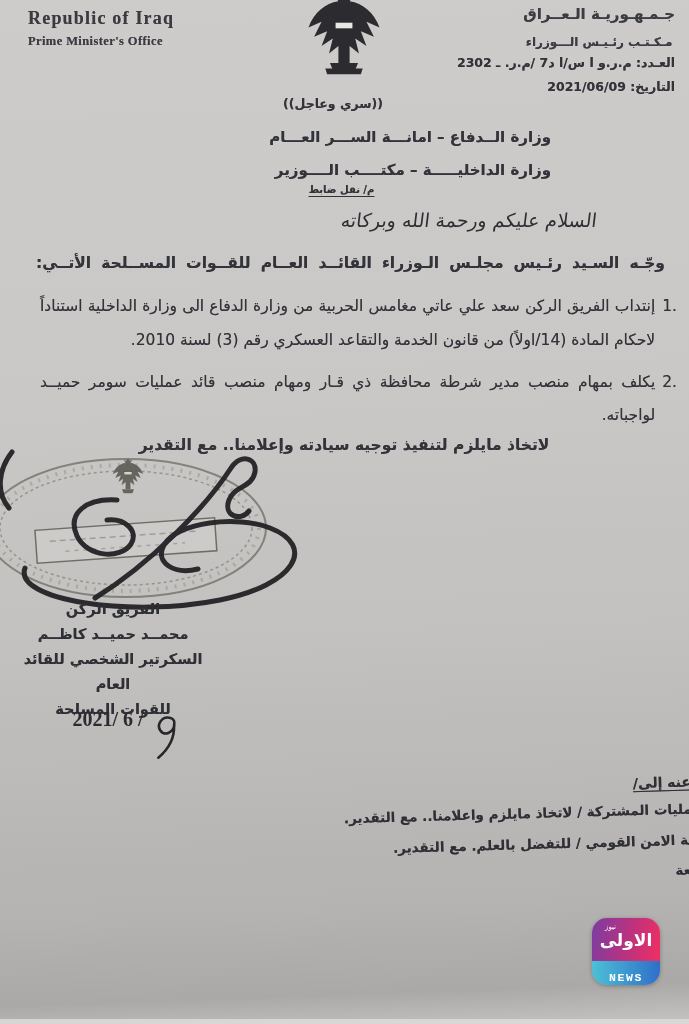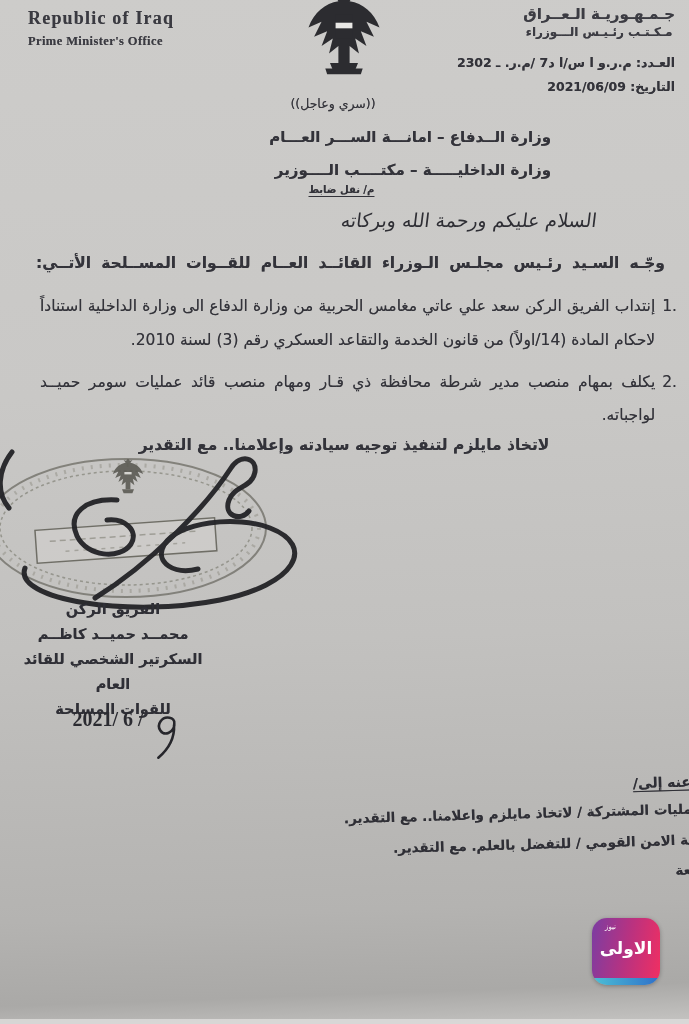--- a/index.html
+++ b/index.html
@@ -12,26 +12,26 @@
   .soft { text-shadow:0 0 .6px rgba(40,40,46,.55); }
 
   .en-head { position:absolute; left:28px; top:8px; font-family:"Liberation Serif", serif; font-weight:bold; color:#3a3a41; }
   .en-head .t1 { font-size:18px; letter-spacing:1.2px; }
   .en-head .t2 { font-size:12.5px; margin-top:5px; letter-spacing:.4px; }
 
   .emblem { position:absolute; left:296px; top:-10px; width:96px; height:86px; }
 
   .ar-head { position:absolute; right:24px; top:5px; direction:rtl; text-align:center; font-weight:bold; color:#3c3c43; }
   .ar-head .t1 { font-size:15px; }
-  .ar-head .t2 { font-size:12px; margin-top:2px; }
+  .ar-head .t2 { font-size:12px; margin-top:12px; }
 
   .ref      { position:absolute; right:24px; top:55px; direction:rtl; font-size:12.5px; font-weight:bold; }
   .dateline { position:absolute; right:24px; top:79px; direction:rtl; font-size:12.5px; font-weight:bold; }
 
-  .classification { position:absolute; left:258px; top:96px; width:150px; text-align:center; direction:rtl; font-size:12.5px; font-weight:normal; }
+  .classification { position:absolute; left:258px; top:96px; width:150px; text-align:center; direction:rtl; font-size:12.5px; font-weight:bold; }
 
   .recipients { position:absolute; right:148px; top:121px; direction:rtl; text-align:right; font-weight:bold; font-size:15px; line-height:33px; }
 
   .subject { position:absolute; left:284px; top:184px; width:115px; text-align:center; direction:rtl; font-weight:bold; font-size:10px; text-decoration:underline; text-underline-offset:3px; }
 
   .greeting { position:absolute; right:102px; top:209px; direction:rtl; font-size:19px; color:#2e2e34; transform:skewX(-7deg); letter-spacing:.5px; }
 
   .intro { position:absolute; right:34px; left:36px; top:254px; direction:rtl; font-weight:bold; font-size:15.5px; text-align:justify; text-align-last:justify; }
 
   .items { position:absolute; right:22px; left:40px; top:290px; direction:rtl; font-size:15.5px; }
@@ -47,21 +47,21 @@
   .sig-block { position:absolute; left:8px; top:597px; width:210px; text-align:center; direction:rtl; font-weight:bold; font-size:14.5px; line-height:25px; color:#2f2f36; }
 
   .sig-date { position:absolute; left:38px; top:708px; width:175px; display:flex; direction:ltr; justify-content:center; align-items:flex-start; gap:9px; font-family:"Liberation Serif", serif; font-weight:bold; font-size:20px; color:#2b2b31; }
   .hand-nine { margin-top:4px; transform:rotate(9deg); }
 
   .distribution { position:absolute; right:-12px; top:779px; width:430px; direction:rtl; text-align:right; transform:rotate(-1.6deg); font-size:13.5px; font-weight:bold; color:#2f2f36; }
   .distribution .head { text-decoration:underline; text-underline-offset:3px; font-size:14px; margin-bottom:10px; }
   .distribution .dl { margin-bottom:11px; line-height:1.45; }
 
   .watermark { position:absolute; left:592px; top:918px; width:68px; height:67px; border-radius:15px; overflow:hidden; box-shadow:0 1px 4px rgba(0,0,0,.28); }
-  .wm-top { position:relative; height:60px; background:linear-gradient(100deg,#7b3da2 0%,#b93280 52%,#f02f62 100%); color:#fff; display:flex; align-items:center; justify-content:center; }
+  .wm-top { position:relative; height:43px; background:linear-gradient(100deg,#7b3da2 0%,#b93280 52%,#f02f62 100%); color:#fff; display:flex; align-items:center; justify-content:center; }
   .wm-main { font-weight:bold; font-size:17px; direction:rtl; }
   .wm-small { position:absolute; top:5px; left:13px; font-size:7px; direction:rtl; }
   .wm-band { height:32px; background:linear-gradient(90deg,#4cc0d6 0%,#2f6fc9 100%); color:#fff; font-weight:bold; font-size:11.5px; letter-spacing:1.6px; display:flex; align-items:center; justify-content:center; font-family:Liberation Mono, monospace; }
 
   .bottom-edge { position:absolute; left:0; right:0; bottom:0; height:5px; background:#dddcda; opacity:.85; }
 </style>
 </head>
 <body>
 
 <div class="page">

